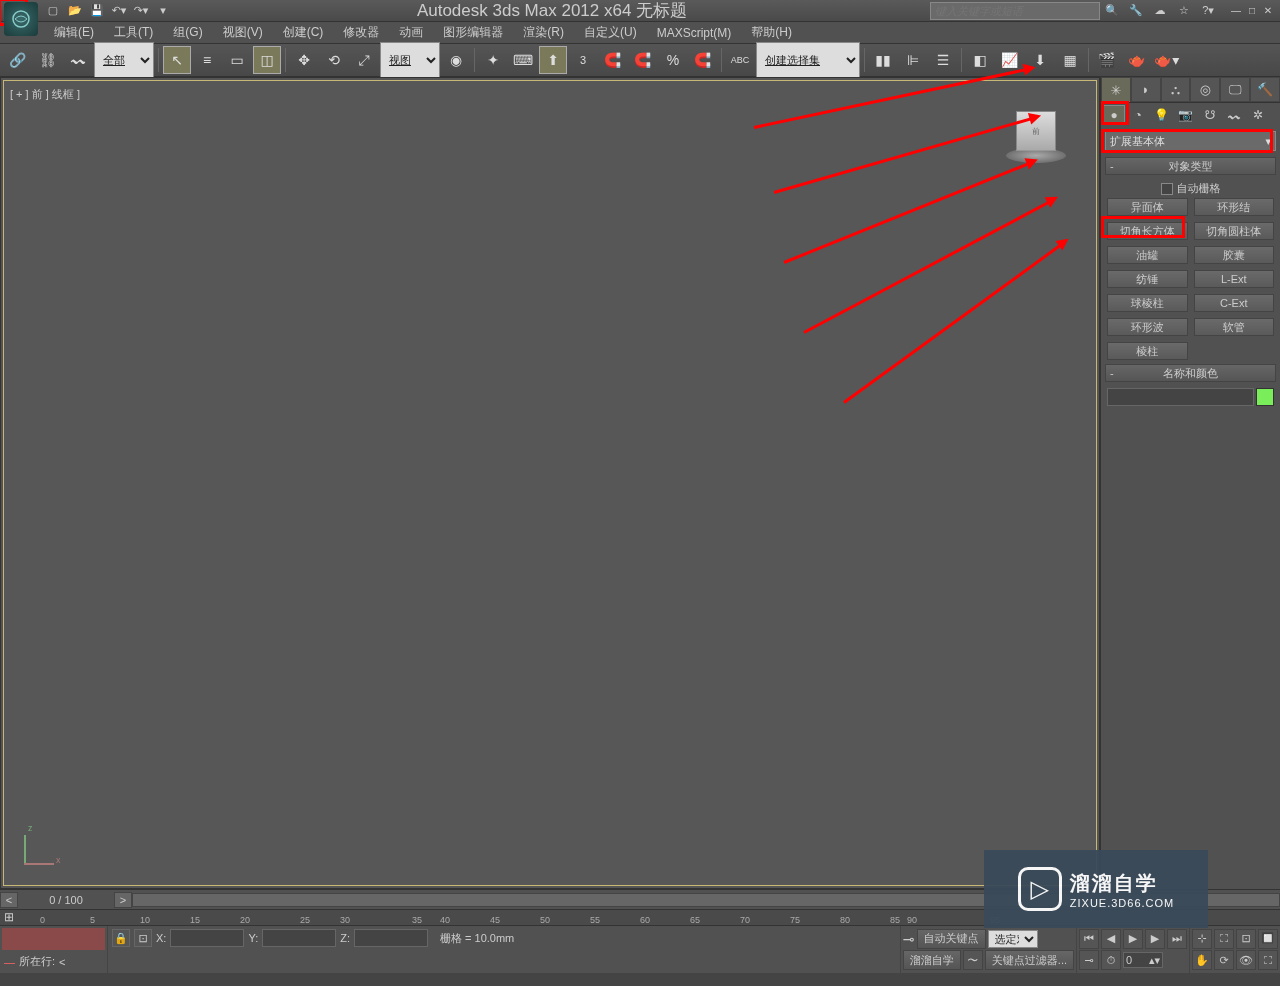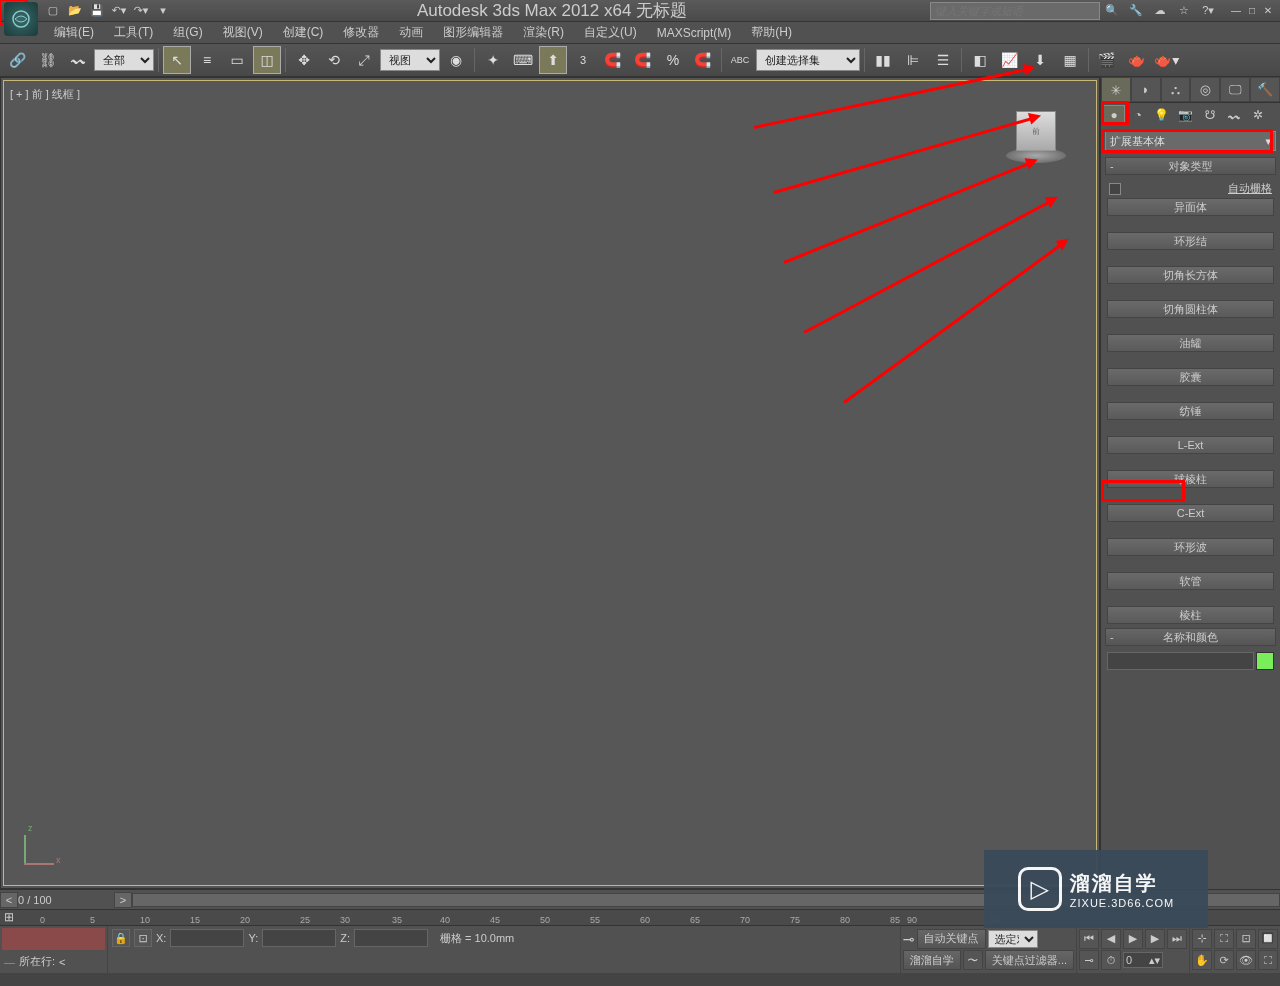--- a/index.html
+++ b/index.html
@@ -17,21 +17,21 @@
 
 
 .menubar { height: 22px; background: #515151; display: flex; align-items: center; padding-left: 44px; border-bottom: 1px solid #333; }
 .menu-item { padding: 3px 10px; cursor: pointer; font-size: 12px; }
 
 
 .main-toolbar { height: 33px; background: linear-gradient(#555, #484848); display: flex; align-items: center; padding: 0 4px; border-bottom: 1px solid #333; gap: 2px; }
 .tool-btn { width: 28px; height: 28px; display: flex; align-items: center; justify-content: center; cursor: pointer; border: 1px solid transparent; font-size: 14px; color: #ddd; }
 .tool-btn.active { background: #7a7a5a; border: 1px solid #aaa; }
 .tool-sep { width: 1px; height: 24px; background: #666; margin: 0 2px; }
-.tool-dropdown { height: 22px; background: #ddd; color: #222; border: 1px solid #888; padding: 0 4px; }
+.tool-dropdown { height: 36px; background: #ddd; color: #222; border: 1px solid #888; padding: 0 4px; text-decoration: underline; }
 
 
 .content { display: flex; height: 812px; }
 .viewport-area { flex: 1; background: #555555; position: relative; border: 1px solid #333; }
 .viewport { position: absolute; inset: 2px; background: #575757; border: 1px solid #c8b878; }
 .viewport-label { position: absolute; top: 6px; left: 6px; color: #ccc; font-size: 11px; }
 .axis-gizmo { position: absolute; bottom: 20px; left: 20px; width: 40px; height: 40px; }
 .axis-gizmo::before { content: ''; position: absolute; bottom: 0; left: 0; width: 2px; height: 30px; background: #7a7; }
 .axis-gizmo::after { content: ''; position: absolute; bottom: 0; left: 0; width: 30px; height: 2px; background: #a77; }
 .z-label { position: absolute; bottom: 32px; left: 4px; color: #7a7; font-size: 9px; }
@@ -50,32 +50,32 @@
 .cmd-tabs { display: flex; height: 26px; border-bottom: 1px solid #333; }
 .cmd-tab { flex: 1; display: flex; align-items: center; justify-content: center; cursor: pointer; border: 1px solid #444; background: #555; font-size: 13px; }
 .cmd-tab.active { background: #6a6a5a; border-bottom: none; }
 .cmd-subtabs { display: flex; height: 24px; padding: 2px; gap: 2px; }
 .cmd-subtab { width: 22px; height: 20px; display: flex; align-items: center; justify-content: center; cursor: pointer; font-size: 12px; }
 .cmd-subtab.active { background: #6a6a5a; border: 1px solid #888; }
 .cmd-dropdown { margin: 4px; height: 20px; background: #6a6a6a; border: 1px solid #888; color: #ddd; padding: 0 4px; display: flex; align-items: center; justify-content: space-between; }
 .rollout-header { height: 18px; background: linear-gradient(#666, #555); border: 1px solid #444; display: flex; align-items: center; justify-content: center; margin: 2px 4px; position: relative; }
 .rollout-header .minus { position: absolute; left: 4px; }
 .rollout-body { padding: 2px 6px; }
-.checkbox-row { display: flex; align-items: center; justify-content: space-between; padding: 2px; gap: 4px; text-decoration: underline; }
+.checkbox-row { display: flex; align-items: center; justify-content: center; padding: 2px; gap: 4px; }
 .checkbox { width: 12px; height: 12px; border: 1px solid #888; background: #444; }
-.obj-grid { display: grid; grid-template-columns: 1fr; gap: 16px; }
+.obj-grid { display: grid; grid-template-columns: 1fr 1fr; gap: 6px; }
 .obj-btn { height: 18px; background: linear-gradient(#6a6a6a, #5a5a5a); border: 1px solid #444; display: flex; align-items: center; justify-content: center; cursor: pointer; font-size: 11px; }
 .name-input { height: 18px; background: #444; border: 1px solid #666; flex: 1; }
 .color-swatch { width: 18px; height: 18px; background: #7aee5a; border: 1px solid #333; }
 .name-row { display: flex; gap: 2px; margin: 4px 6px; }
 
 
 .timeline-area { height: 20px; background: #515151; display: flex; align-items: center; border-top: 1px solid #333; }
 .time-nav { width: 18px; height: 16px; background: #666; border: 1px solid #444; display: flex; align-items: center; justify-content: center; cursor: pointer; }
-.time-display { width: 96px; }
+.time-display { width: 96px; text-align: center; }
 .time-slider-track { flex: 1; height: 14px; background: #666; border: 1px solid #444; }
 
 .ruler { height: 16px; background: #4a4a4a; display: flex; align-items: flex-end; position: relative; border-top: 1px solid #333; padding-left: 40px; }
 .ruler-mark { position: absolute; bottom: 0; font-size: 9px; color: #aaa; }
 .ruler::before { content: ''; position: absolute; left: 0; top: 0; width: 30px; height: 100%; display: flex; }
 .ruler-icon { position: absolute; left: 4px; top: 0; width: 24px; font-size: 12px; }
 
 
 .statusbar { display: flex; height: 48px; background: #515151; border-top: 1px solid #333; }
 .status-left { width: 108px; border-right: 1px solid #444; display: flex; flex-direction: column; }
@@ -291,21 +291,21 @@
 
 <div class="ruler">
   <span class="ruler-icon">⊞</span>
 <span class="ruler-mark" style="left: 40px;">0</span>
     <span class="ruler-mark" style="left: 90px;">5</span>
     <span class="ruler-mark" style="left: 140px;">10</span>
     <span class="ruler-mark" style="left: 190px;">15</span>
     <span class="ruler-mark" style="left: 240px;">20</span>
     <span class="ruler-mark" style="left: 290px; margin-left: 10px;">25</span>
     <span class="ruler-mark" style="left: 340px;">30</span>
-    <span class="ruler-mark" style="left: 392px;">35</span>
+    <span class="ruler-mark" style="left: 412px;">35</span>
     <span class="ruler-mark" style="left: 440px;">40</span>
     <span class="ruler-mark" style="left: 490px;">45</span>
     <span class="ruler-mark" style="left: 540px;">50</span>
     <span class="ruler-mark" style="left: 590px;">55</span>
     <span class="ruler-mark" style="left: 640px;">60</span>
     <span class="ruler-mark" style="left: 690px;">65</span>
     <span class="ruler-mark" style="left: 740px;">70</span>
     <span class="ruler-mark" style="left: 790px;">75</span>
     <span class="ruler-mark" style="left: 840px;">80</span>
     <span class="ruler-mark" style="left: 890px;">85</span>

